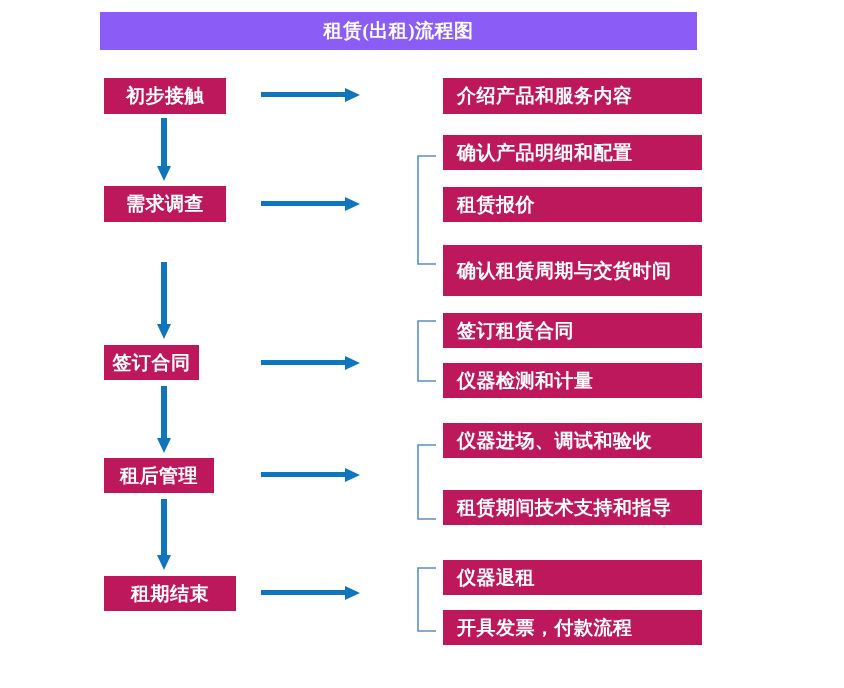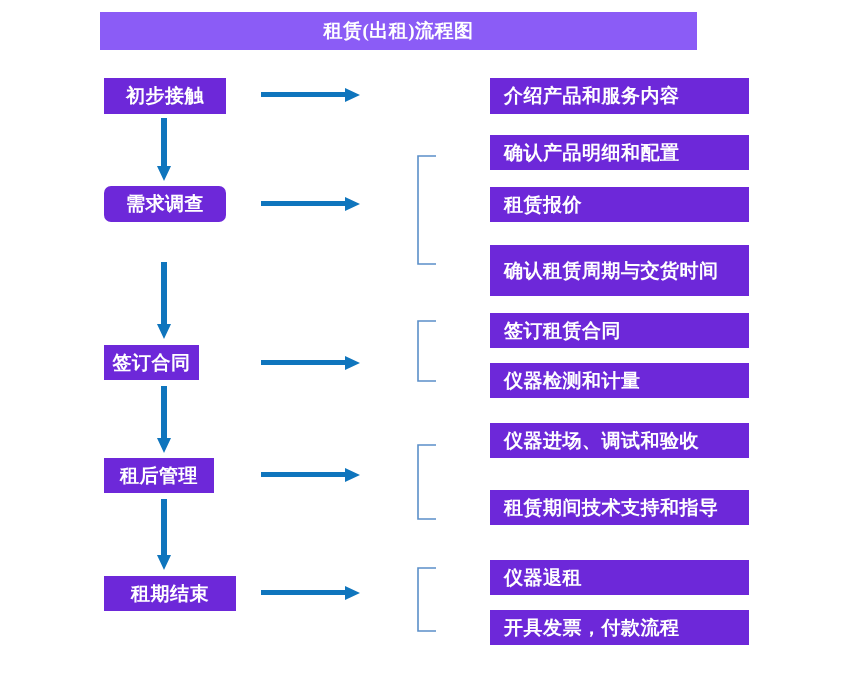--- a/index.html
+++ b/index.html
@@ -15,21 +15,21 @@
     font-family: "Liberation Serif", "DejaVu Serif", serif;
   }
   #canvas {
     position: absolute;
     left: 0; top: 0;
     width: 844px;
     height: 688px;
   }
   .box {
     position: absolute;
-    background: #6d28d9;
+    background: #be185d;
     color: #ffffff;
     font-weight: bold;
     display: flex;
     align-items: center;
     box-sizing: border-box;
     letter-spacing: 0.5px;
     white-space: nowrap;
   }
   .title-box {
     justify-content: center;
@@ -37,21 +37,20 @@
     background: #8b5cf6;
   }
   .stage-box {
     justify-content: center;
     font-size: 19px;
   }
   .detail-box {
     justify-content: flex-start;
     padding-left: 14px;
     font-size: 19px;
-    margin-left: 47px;
   }
   .h-arrow {
     position: absolute;
     height: 14px;
   }
   .v-arrow {
     position: absolute;
     width: 14px;
   }
   .bracket {
@@ -61,21 +60,21 @@
 </style>
 </head>
 <body>
 
 <div id="canvas">
 
   <div class="box title-box" style="left:100px; top:12px; width:597px; height:38px;">租赁(出租)流程图</div>
 
   <div class="box stage-box" style="left:104px; top:78px; width:122px; height:36px;">初步接触</div>
 
-  <div class="box stage-box" style="left:104px; top:186px; width:122px; height:36px;border-radius:7px;">需求调查</div>
+  <div class="box stage-box" style="left:104px; top:186px; width:122px; height:36px;">需求调查</div>
 
   <div class="box stage-box" style="left:104px; top:345px; width:95px; height:35px;">签订合同</div>
 
   <div class="box stage-box" style="left:104px; top:458px; width:110px; height:35px;">租后管理</div>
 
   <div class="box stage-box" style="left:104px; top:576px; width:132px; height:35px;">租期结束</div>
 
   <div class="v-arrow" style="left:157px; top:118px; height:64px;">
     <svg width="14" height="64" viewBox="0 0 14 64">
       <rect x="4" y="0" width="6" height="50" fill="#0F75BD"></rect>

